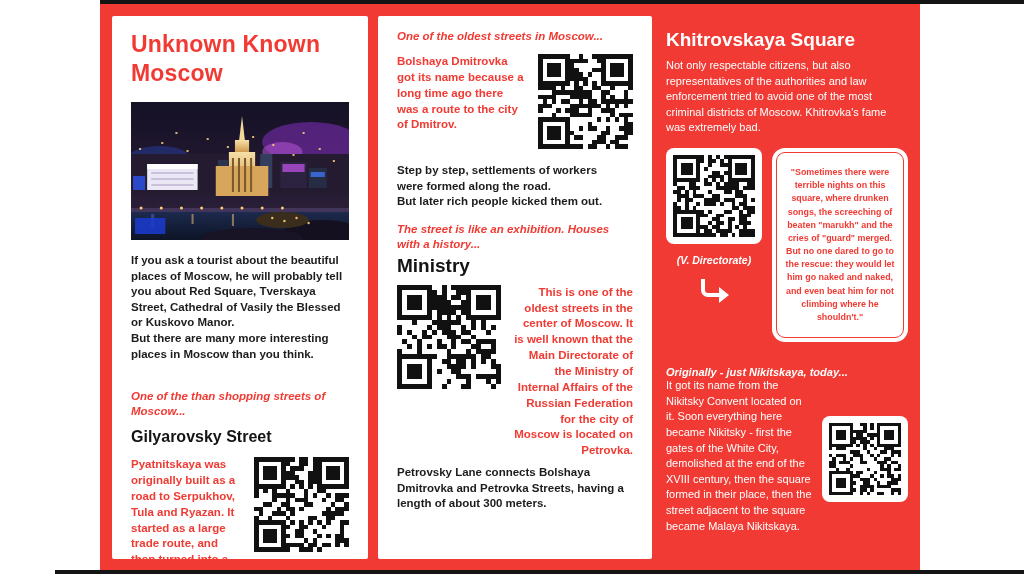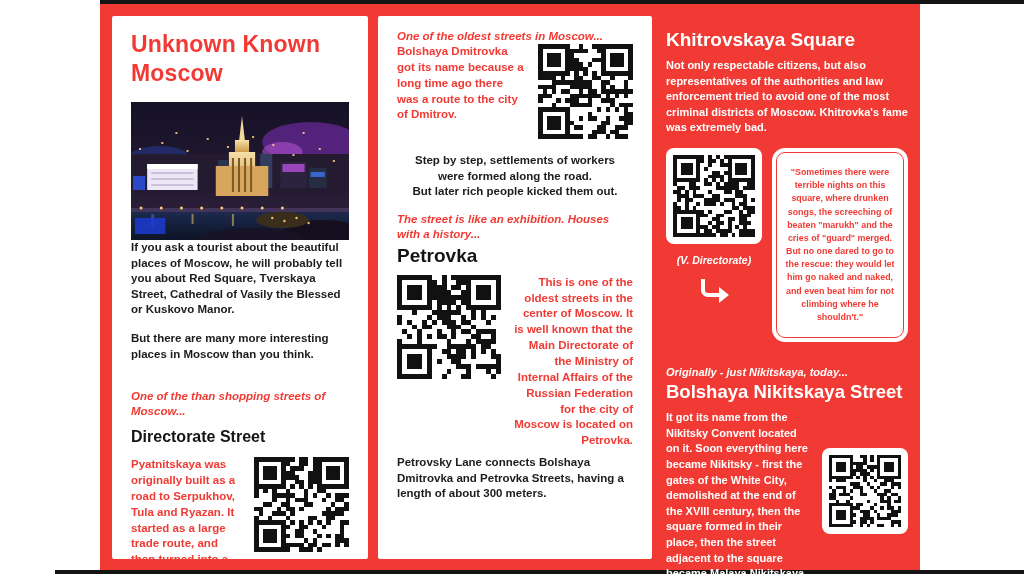--- a/index.html
+++ b/index.html
@@ -23,23 +23,23 @@
   .red-title{color:var(--red);font-size:23px;font-weight:bold;line-height:1.28;letter-spacing:.2px;}
   h2{color:#141414;font-weight:bold;}
   .h-left{font-size:16px;margin-top:9px;}
   .h-mid{font-size:19px;margin-top:3px;}
   .h-right{font-size:19px;color:#fff;margin:3px 0 7px;}
   .h-right2{font-size:18.5px;color:#fff;white-space:nowrap;margin:3px 0 7px;}
   .body-ink{color:var(--ink);font-size:11.5px;font-weight:bold;line-height:1.36;}
   .body-red{color:var(--red);font-size:11.5px;font-weight:bold;line-height:1.38;}
   .teaser{color:var(--red);font-size:11.5px;font-style:italic;font-weight:bold;line-height:1.3;}
   .teaser-w{color:#fff;font-size:11px;font-style:italic;font-weight:bold;}
-  .body-w{color:#fff;font-size:11px;font-weight:bold;line-height:1.42;}
+  .body-w{color:#fff;font-size:11px;font-weight:normal;line-height:1.42;}
   .preline{white-space:pre-line;}
-  .center{text-align:center;}
+  .center{}
   .right{text-align:right;}
 
   .row{display:flex;gap:12px;align-items:flex-start;}
 
   
   .qr svg{width:100%;height:100%;display:block;}
   .qrbox{background:#fff;border-radius:8px;padding:7px;}
 
   
   .quotebox{flex:1;background:#fff;border-radius:13px;padding:4px;}
@@ -152,25 +152,25 @@
           <ellipse cx="150" cy="118" rx="26" ry="8" fill="#3a2d1c"></ellipse>
           <g fill="#ffd27a" opacity="0.9">
               <circle cx="140" cy="116" r="1.2"></circle>
               <circle cx="152" cy="119" r="1.2"></circle>
               <circle cx="164" cy="116" r="1.2"></circle>
               <circle cx="176" cy="121" r="1.2"></circle>
             </g>
         </svg>
       </div>
 
-      <p class="body-ink" style="">If you ask a tourist about the beautiful places of Moscow, he will probably tell you about Red Square, Tverskaya Street, Cathedral of Vasily the Blessed or Kuskovo Manor.</p>
-      <p class="body-ink" style="margin-top:13px">But there are many more interesting places in Moscow than you think.</p>
+      <p class="body-ink" style="margin-top:13px">If you ask a tourist about the beautiful places of Moscow, he will probably tell you about Red Square, Tverskaya Street, Cathedral of Vasily the Blessed or Kuskovo Manor.</p>
+      <p class="body-ink" style="">But there are many more interesting places in Moscow than you think.</p>
 
       <p class="teaser" style="margin-top:27px">One of the than shopping streets of Moscow...</p>
-      <h2 class="h-left">Directorate Street</h2>
+      <h2 class="h-left">Gilyarovsky Street</h2>
 
       <div class="row" style="margin-top:11px">
         <p class="body-red preline" style="flex:1">Pyatnitskaya was originally built as a road to Serpukhov, Tula and Ryazan. It started as a large trade route, and then turned into a shopping street.
 She is still like that.</p>
         <div class="qr" style="width:95px;height:95px">
             <svg viewBox="0 0 21 21" shape-rendering="crispEdges" fill="#111" width="100%" height="100%">
               <rect x="0" y="0" width="1" height="1"></rect>
               <rect x="1" y="0" width="1" height="1"></rect>
               <rect x="2" y="0" width="1" height="1"></rect>
               <rect x="3" y="0" width="1" height="1"></rect>
@@ -404,21 +404,21 @@
               <rect x="12" y="20" width="1" height="1"></rect>
               <rect x="14" y="20" width="1" height="1"></rect>
             </svg>
           </div>
       </div>
     </section>
 
     <section class="panel panel-center">
       <p class="teaser">One of the oldest streets in Moscow...</p>
 
-      <div class="row" style="">
+      <div class="row" style="margin-top:10px">
         <p class="body-red" style="flex:1">Bolshaya Dmitrovka got its name because a long time ago there was a route to the city of Dmitrov.</p>
         <div class="qr" style="width:95px;height:95px">
             <svg viewBox="0 0 21 21" shape-rendering="crispEdges" fill="#111" width="100%" height="100%">
               <rect x="0" y="0" width="1" height="1"></rect>
               <rect x="1" y="0" width="1" height="1"></rect>
               <rect x="2" y="0" width="1" height="1"></rect>
               <rect x="3" y="0" width="1" height="1"></rect>
               <rect x="4" y="0" width="1" height="1"></rect>
               <rect x="5" y="0" width="1" height="1"></rect>
               <rect x="6" y="0" width="1" height="1"></rect>
@@ -661,21 +661,21 @@
               <rect x="19" y="20" width="1" height="1"></rect>
             </svg>
           </div>
       </div>
 
       <p class="body-ink preline center" style="margin-top:14px">Step by step, settlements of workers
 were formed along the road.
 But later rich people kicked them out.</p>
 
       <p class="teaser" style="margin-top:12px">The street is like an exhibition. Houses with a history...</p>
-      <h2 class="h-mid">Petrovka</h2>
+      <h2 class="h-mid">Ministry</h2>
 
       <div class="row" style="margin-top:8px">
         <div class="qr" style="width:104px;height:104px">
             <svg viewBox="0 0 21 21" shape-rendering="crispEdges" fill="#111" width="100%" height="100%">
               <rect x="0" y="0" width="1" height="1"></rect>
               <rect x="1" y="0" width="1" height="1"></rect>
               <rect x="2" y="0" width="1" height="1"></rect>
               <rect x="3" y="0" width="1" height="1"></rect>
               <rect x="4" y="0" width="1" height="1"></rect>
               <rect x="5" y="0" width="1" height="1"></rect>
@@ -1191,21 +1191,20 @@
               <polygon points="22,9 32,17 22,25" fill="#ffffff"></polygon>
             </svg>
           </div>
         </div>
         <div class="quotebox">
           <div class="inner">"Sometimes there were terrible nights on this square, where drunken songs, the screeching of beaten "marukh" and the cries of "guard" merged. But no one dared to go to the rescue: they would let him go naked and naked, and even beat him for not climbing where he shouldn't."</div>
         </div>
       </div>
 
       <p class="teaser-w" style="margin-top:24px">Originally - just Nikitskaya, today...</p>
-      <h2 class="h-right2">Bolshaya Nikitskaya Street</h2>
 
       <div class="row" style="gap:10px">
         <p class="body-w" style="flex:1">It got its name from the Nikitsky Convent located on it. Soon everything here became Nikitsky - first the gates of the White City, demolished at the end of the XVIII century, then the square formed in their place, then the street adjacent to the square became Malaya Nikitskaya.</p>
         <div class="qrbox" style="width:86px;height:86px;margin-top:38px">
           <div class="qr" style="width:72px;height:72px">
               <svg viewBox="0 0 21 21" shape-rendering="crispEdges" fill="#111" width="100%" height="100%">
                 <rect x="0" y="0" width="1" height="1"></rect>
                 <rect x="1" y="0" width="1" height="1"></rect>
                 <rect x="2" y="0" width="1" height="1"></rect>
                 <rect x="3" y="0" width="1" height="1"></rect>

